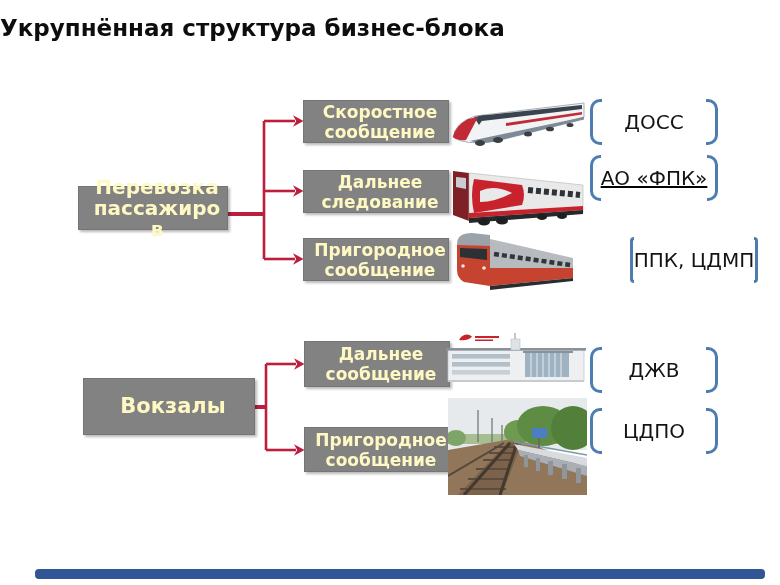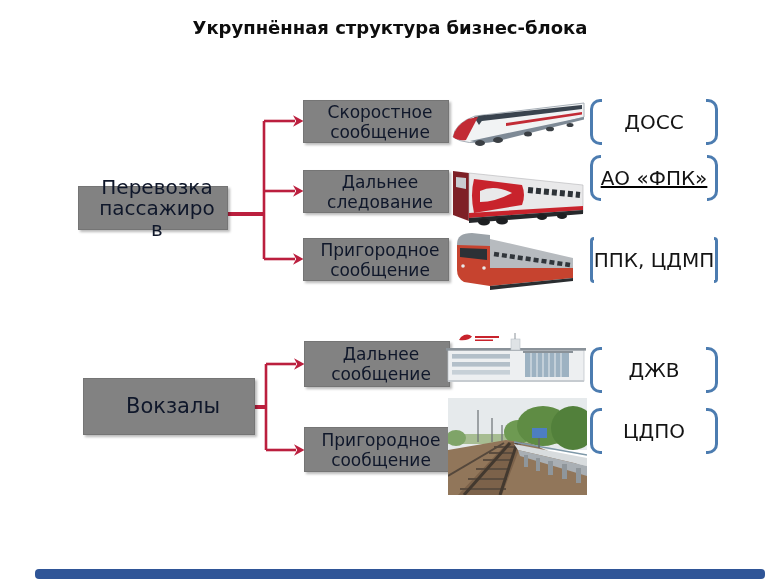--- a/index.html
+++ b/index.html
@@ -1,24 +1,24 @@
 <!DOCTYPE html>
 <html><head>
 <meta charset="utf-8">
 <style>
   html,body{margin:0;padding:0;background:#fff;}
   .slide{position:relative;width:780px;height:585px;background:#fff;overflow:hidden;
          font-family:"DejaVu Sans","Liberation Sans",sans-serif;}
-  .title{position:absolute;left:0;top:13px;width:780px;text-align:center;
-         font-weight:bold;font-size:18px;line-height:30px;color:#0d0d0d;}
+  .title{position:absolute;left:0;top:13px;width:780px;text-align:left;
+         font-weight:bold;font-size:23px;line-height:30px;color:#0d0d0d;}
   .connectors{position:absolute;left:0;top:0;pointer-events:none;}
   .gbox{position:absolute;background:#828282;border:1px solid #757575;
         box-shadow:1.5px 1.5px 2.5px rgba(0,0,0,0.28);box-sizing:border-box;
         display:flex;align-items:center;justify-content:center;text-align:center;
-        color:#0f172a;font-weight:normal;white-space:pre-line;padding-left:8px;}
+        color:#fef9c3;font-weight:bold;white-space:pre-line;padding-left:8px;}
   .root{font-size:20px;line-height:21px;}
   .child{font-size:17px;line-height:20px;width:146px;}
   .photo{position:absolute;}
   .photo svg{display:block;}
   .org{position:absolute;left:590px;width:128px;height:46px;display:flex;align-items:stretch;}
   .bracket{width:12px;box-sizing:border-box;border:3px solid #4c7cb0;}
   .bl{border-right:none;border-radius:10px 0 0 10px;}
   .br{border-left:none;border-radius:0 10px 10px 0;}
   .org .olabel{flex:1;display:flex;align-items:center;justify-content:center;
         font-size:20px;color:#141414;white-space:nowrap;}
@@ -186,21 +186,21 @@
   <div class="org" style="top:99px;">
     <div class="bracket bl"></div>
     <div class="olabel">ДОСС</div>
     <div class="bracket br"></div>
   </div>
   <div class="org" style="top:155px;text-decoration:underline;">
     <div class="bracket bl"></div>
     <div class="olabel">АО «ФПК»</div>
     <div class="bracket br"></div>
   </div>
-  <div class="org" style="top:237px;">
+  <div class="org" style="top:237px;margin-left:40px;">
     <div class="bracket bl"></div>
     <div class="olabel">ППК, ЦДМП</div>
     <div class="bracket br"></div>
   </div>
   <div class="org" style="top:347px;">
     <div class="bracket bl"></div>
     <div class="olabel">ДЖВ</div>
     <div class="bracket br"></div>
   </div>
   <div class="org" style="top:408px;">

